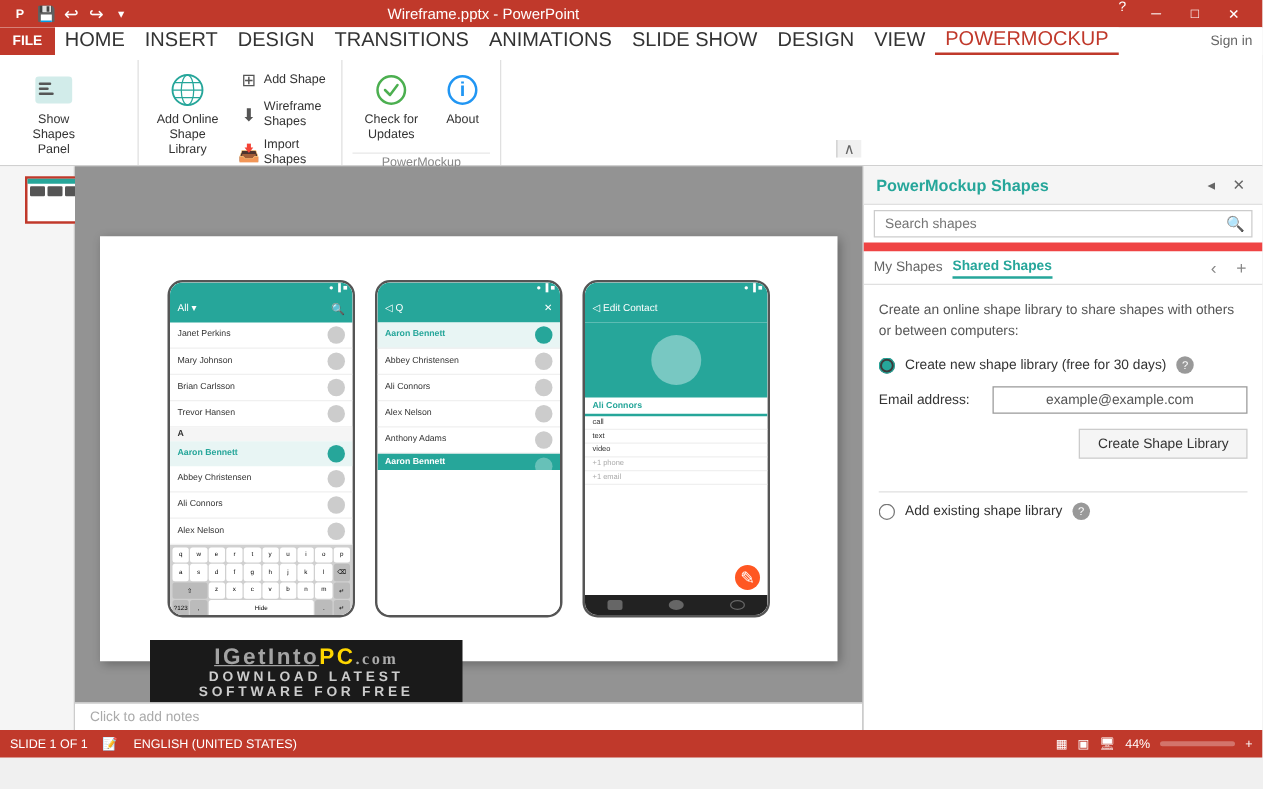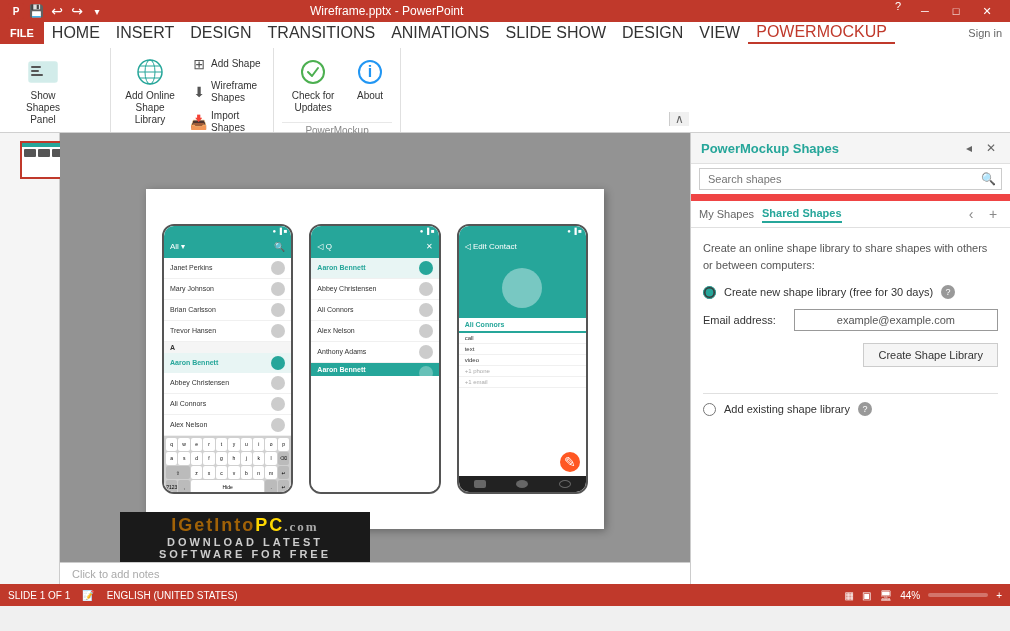--- a/index.html
+++ b/index.html
@@ -166,21 +166,21 @@
     }
     .slide-canvas-wrap {
       flex: 1;
       display: flex;
       align-items: center;
       justify-content: center;
       padding: 10px;
     }
     .slide-canvas {
       background: white;
-      width: 458px;
+      width: 590px;
       height: 340px;
       box-shadow: 2px 2px 8px rgba(0,0,0,0.3);
       display: flex;
       align-items: center;
       justify-content: center;
       gap: 16px;
       padding: 16px;
     }
     .phone-mockup {
       width: 150px;
@@ -816,21 +816,21 @@
               <div class="phone-nav-icon" style="border-radius:50%; border:1px solid #666; background:transparent;"></div>
             </div>
           </div>
         </div>
 
       </div>
     </div>
 
     <div class="watermark">
       <div class="watermark-title">
-        <span style="color:#a16207;">IGetInto</span><span style="color:#FFD700;">PC</span><span style="color:#aaa; font-size:13px;font-family:Liberation Serif, serif;">.com</span>
+        <span style="color:#a3a3a3;text-decoration:underline;">IGetInto</span><span style="color:#FFD700;">PC</span><span style="color:#aaa; font-size:13px;font-family:Liberation Serif, serif;">.com</span>
       </div>
       <div class="watermark-sub">Download Latest Software for Free</div>
     </div>
 
     <div class="notes-bar" style="position:absolute; bottom:0; left:0; right:0;">
       <span>Click to add notes</span>
     </div>
   </div>
 
   <div class="shapes-panel">

